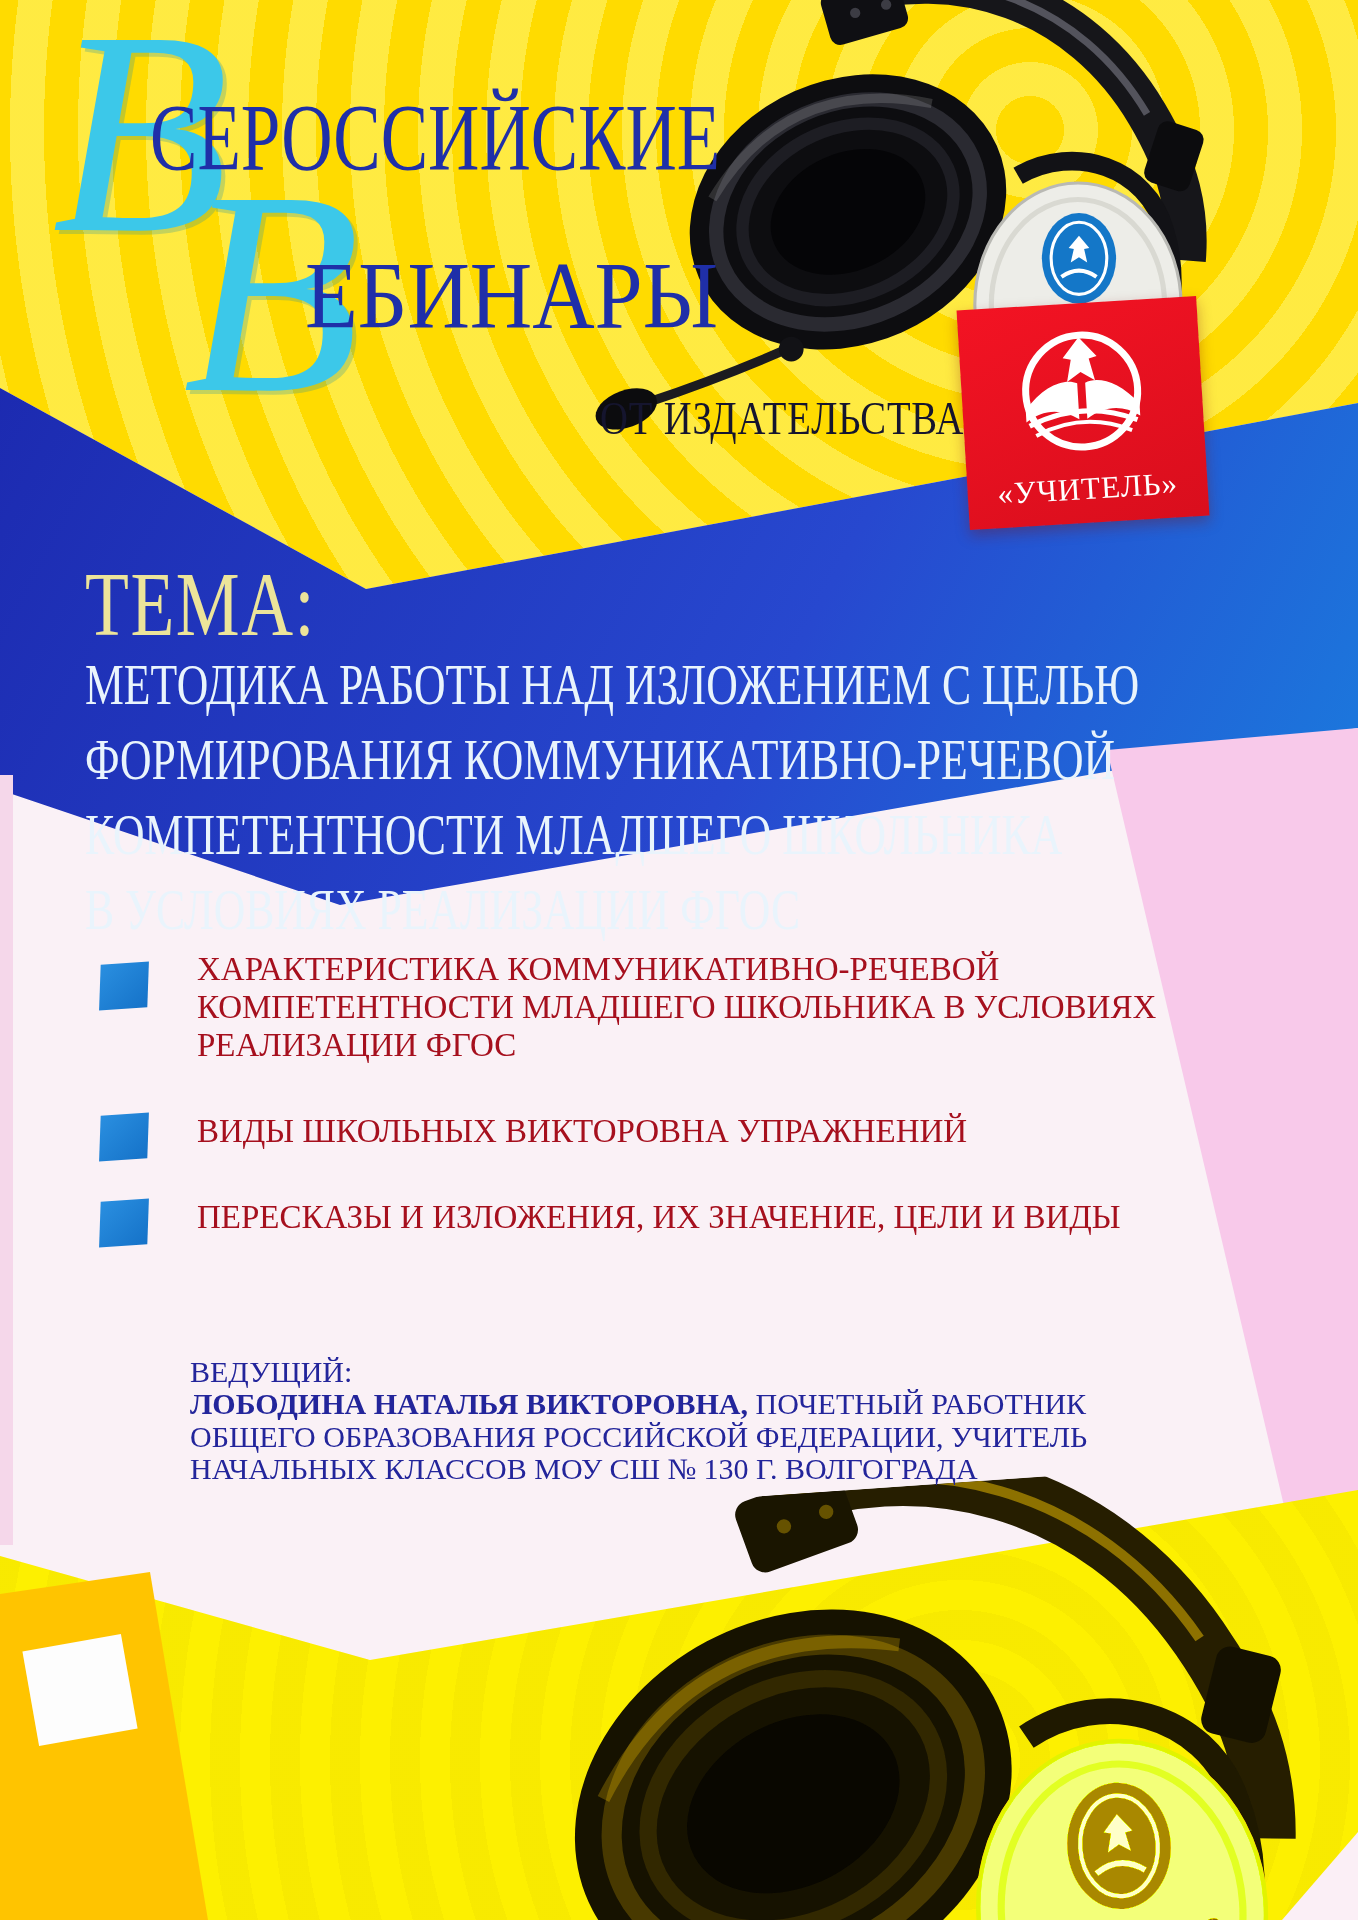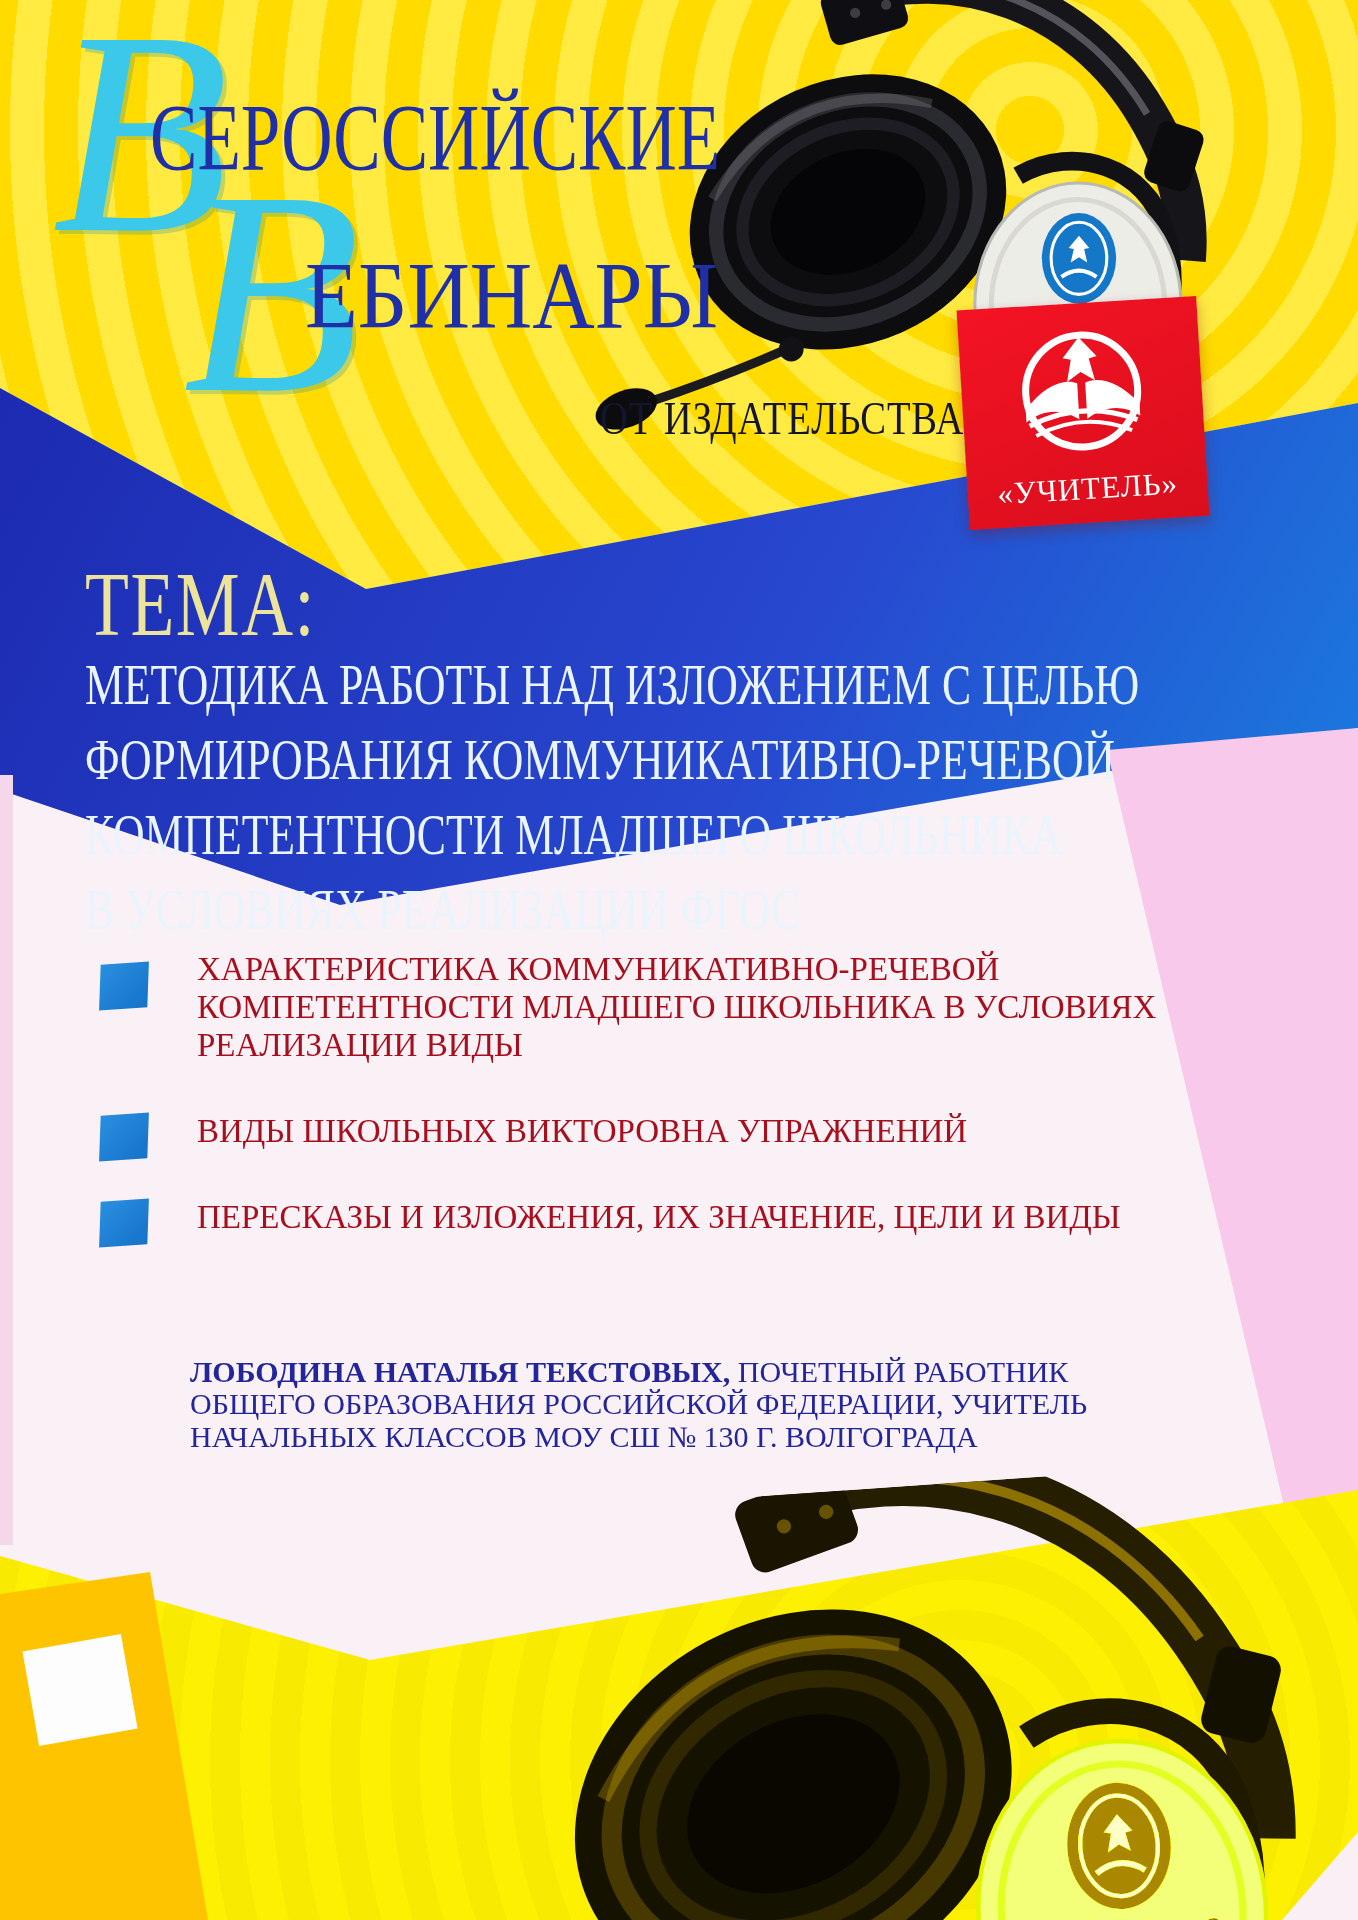--- a/index.html
+++ b/index.html
@@ -152,23 +152,24 @@
 
 <div class="abs tema">ТЕМА:</div>
 <div class="abs topic">
   <span class="tline">МЕТОДИКА РАБОТЫ НАД ИЗЛОЖЕНИЕМ С ЦЕЛЬЮ</span>
   <span class="tline">ФОРМИРОВАНИЯ КОММУНИКАТИВНО-РЕЧЕВОЙ</span>
   <span class="tline">КОМПЕТЕНТНОСТИ МЛАДШЕГО ШКОЛЬНИКА</span>
   <span class="tline">В УСЛОВИЯХ РЕАЛИЗАЦИИ ФГОС</span>
 </div>
 
 <div class="abs bullet" style="left:100px;top:963px;"></div>
-<div class="abs agenda-item" style="left:197px;top:950px;">ХАРАКТЕРИСТИКА КОММУНИКАТИВНО-РЕЧЕВОЙ КОМПЕТЕНТНОСТИ МЛАДШЕГО ШКОЛЬНИКА В УСЛОВИЯХ РЕАЛИЗАЦИИ ВИДЫ</div>
+<div class="abs agenda-item" style="left:197px;top:950px;">ХАРАКТЕРИСТИКА КОММУНИКАТИВНО-РЕЧЕВОЙ КОМПЕТЕНТНОСТИ МЛАДШЕГО ШКОЛЬНИКА В УСЛОВИЯХ РЕАЛИЗАЦИИ ФГОС</div>
 
 <div class="abs bullet" style="left:100px;top:1114px;"></div>
 <div class="abs agenda-item" style="left:197px;top:1112px;">ВИДЫ ШКОЛЬНЫХ ВИКТОРОВНА УПРАЖНЕНИЙ</div>
 
 <div class="abs bullet" style="left:100px;top:1200px;"></div>
 <div class="abs agenda-item" style="left:197px;top:1198px;">ПЕРЕСКАЗЫ И ИЗЛОЖЕНИЯ, ИХ ЗНАЧЕНИЕ, ЦЕЛИ И ВИДЫ</div>
 
 <div class="abs presenter">
-  <div><span class="name">ЛОБОДИНА НАТАЛЬЯ ТЕКСТОВЫХ,</span><span> ПОЧЕТНЫЙ РАБОТНИК ОБЩЕГО ОБРАЗОВАНИЯ РОССИЙСКОЙ ФЕДЕРАЦИИ, УЧИТЕЛЬ НАЧАЛЬНЫХ КЛАССОВ МОУ СШ № 130 Г. ВОЛГОГРАДА</span></div>
+  <div>ВЕДУЩИЙ:</div>
+  <div><span class="name">ЛОБОДИНА НАТАЛЬЯ ВИКТОРОВНА,</span><span> ПОЧЕТНЫЙ РАБОТНИК ОБЩЕГО ОБРАЗОВАНИЯ РОССИЙСКОЙ ФЕДЕРАЦИИ, УЧИТЕЛЬ НАЧАЛЬНЫХ КЛАССОВ МОУ СШ № 130 Г. ВОЛГОГРАДА</span></div>
 </div>
 
 </body></html>

